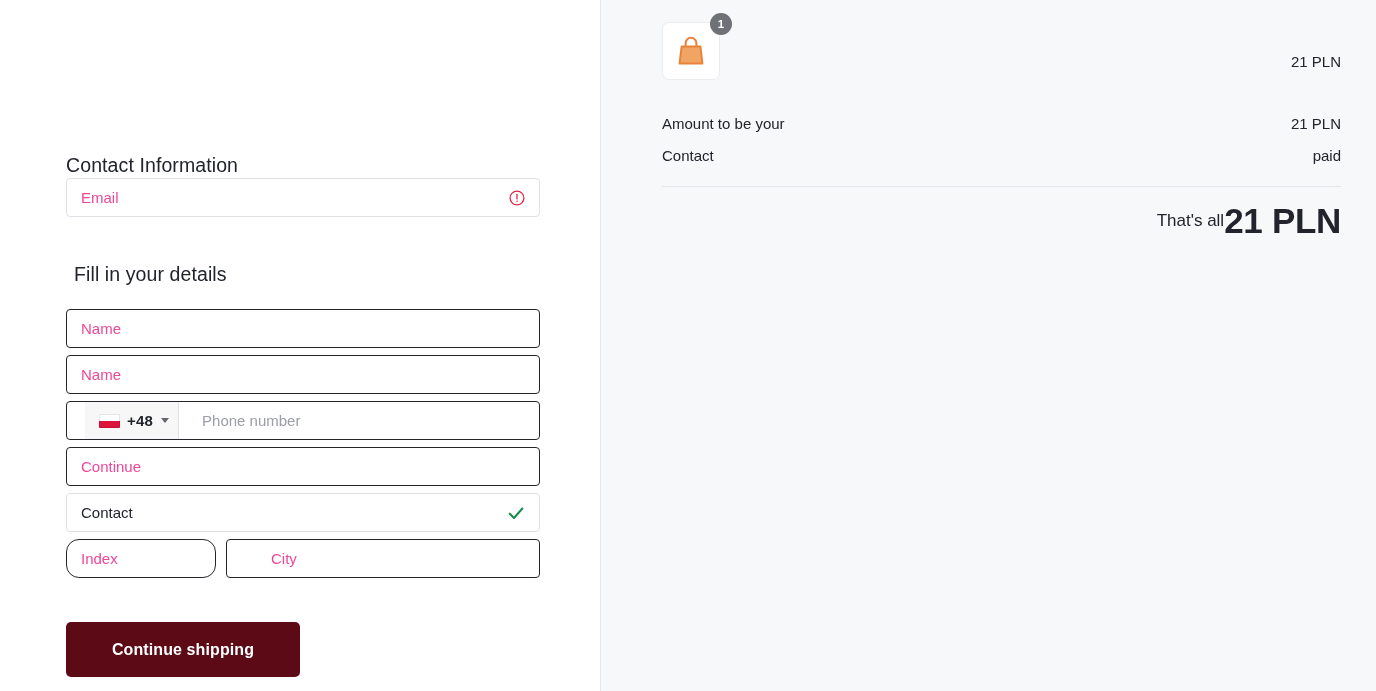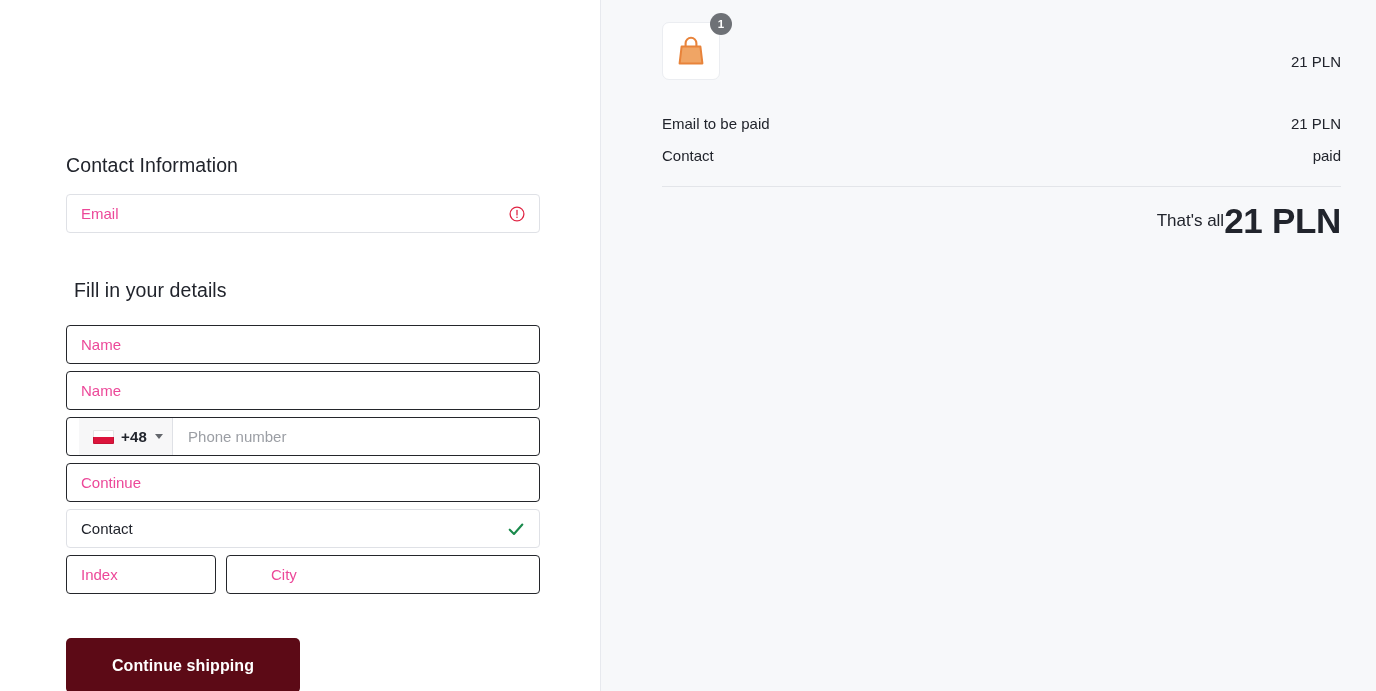--- a/index.html
+++ b/index.html
@@ -40,21 +40,21 @@
   }
 
   .section-title {
     font-size: 19.5px;
     font-weight: 400;
     color: #21242c;
     letter-spacing: 0.1px;
     line-height: 26px;
   }
 
-  .contact-title { margin-bottom: 16px; }
+  .contact-title { }
 
   .field {
     width: 474px;
     height: 39px;
     border: 1px solid #dfe1e6;
     border-radius: 4px;
     background: #ffffff;
     display: flex;
     align-items: center;
     padding: 0 14px;
@@ -84,22 +84,23 @@
   .details-title {
     margin-top: 44px;
     margin-bottom: 22px;
     padding-left: 8px;
   }
 
   .stack > .field { margin-bottom: 7px; }
 
   
   .phone-field {
-    padding: 12px;
+    padding: 18px;
     overflow: hidden;
+    gap: 8px;
   }
 
   .country-select {
     height: 37px;
     display: flex;
     align-items: center;
     gap: 7px;
     padding: 0 9px 0 14px;
     background: #f7f7f8;
     border-right: 1px solid #dfe1e6;
@@ -136,21 +137,21 @@
     color: #9b9ea4;
     padding-left: 15px;
   }
 
   .row-split {
     display: flex;
     gap: 10px;
     margin-top: 7px;
   }
 
-  .field.index-field { width: 150px; }
+  .field.index-field { width: 150px; border-radius: 13px; }
   .field.city-field  { width: 314px; padding-left: 44px; }
 
   .submit-btn {
     margin-top: 44px;
     width: 234px;
     height: 55px;
     background: #5c0a16;
     color: #ffffff;
     border: none;
     border-radius: 5px;
@@ -321,21 +322,21 @@
             <path d="M9.6 11 V8.2 a5.4 5.4 0 0 1 10.8 0 V11" stroke="#e8833a" stroke-width="2.1" stroke-linecap="round"></path>
             <path d="M5.6 11.6 H24.4 L26.4 28.4 H3.6 Z" fill="#f0a565" stroke="#e8833a" stroke-width="2" stroke-linejoin="round"></path>
           </svg>
         </div>
         <span class="badge">1</span>
       </div>
       <span class="cart-price">21 PLN</span>
     </div>
 
     <div class="sum-row">
-      <span>Email to be paid</span>
+      <span>Amount to be your</span>
       <span>21 PLN</span>
     </div>
 
     <div class="sum-row">
       <span>Contact</span>
       <span>paid</span>
     </div>
 
     <div class="divider"></div>
 

